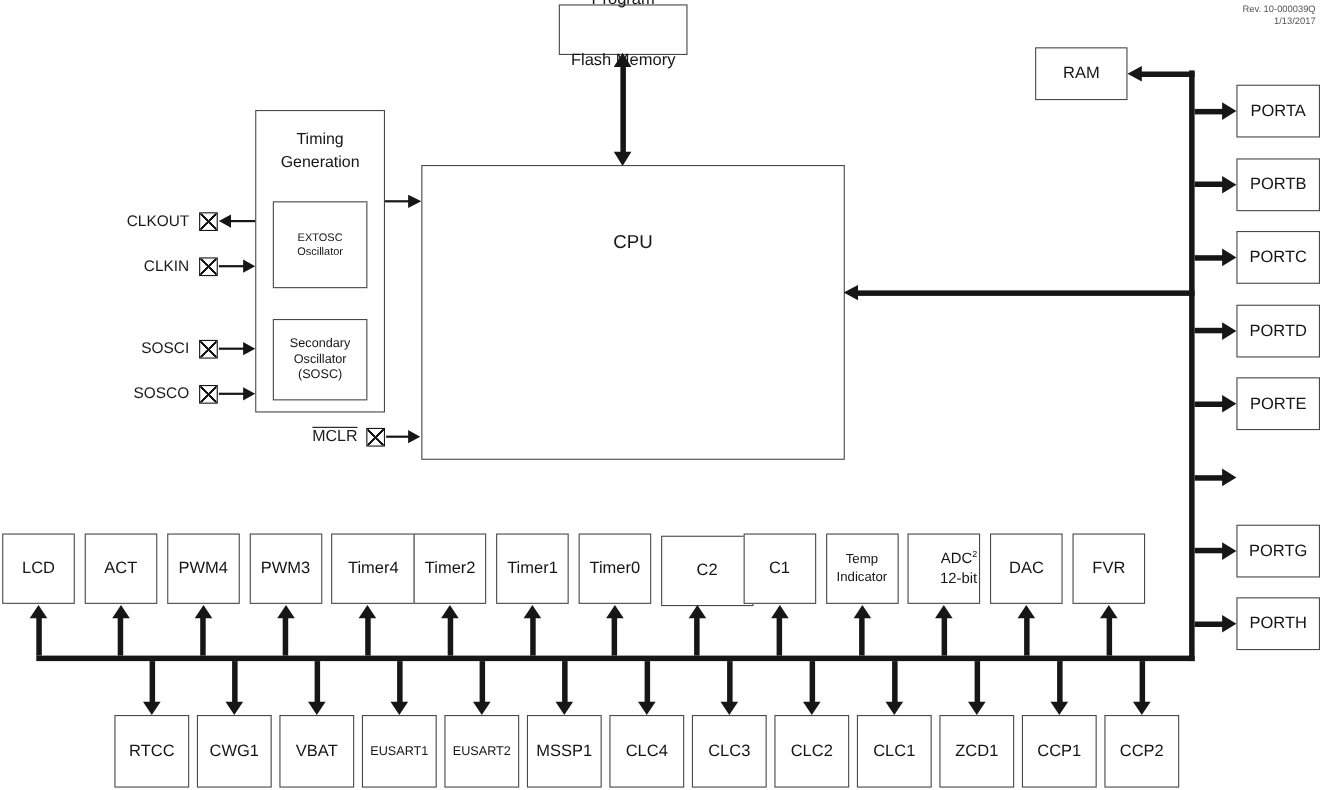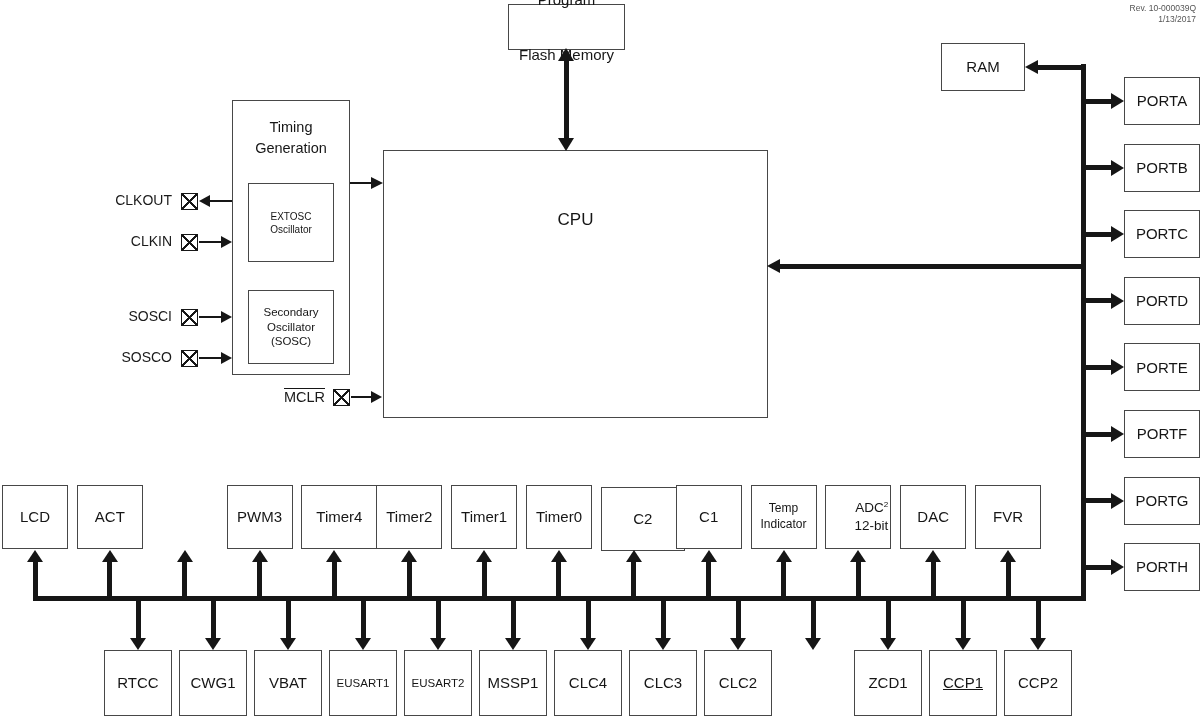--- a/index.html
+++ b/index.html
@@ -97,23 +97,20 @@
     <div class="box fs15" style="left: 1124px; top: 276.8px; width: 76px; height: 48px;">
       <span>PORTD</span>
     </div>
     <div class="line" style="left: 1086px; top: 298.3px; width: 27px; height: 5px;"></div>
     <div class="tri" style="left: 1111px; top: 292.8px; border-left: 13px solid rgb(22, 22, 22); border-top: 8px solid transparent; border-bottom: 8px solid transparent;"></div>
     <div class="box fs15" style="left: 1124px; top: 343.4px; width: 76px; height: 48px; align-items: center;">
       <span>PORTE</span>
     </div>
     <div class="line" style="left: 1086px; top: 364.9px; width: 27px; height: 5px;"></div>
     <div class="tri" style="left: 1111px; top: 359.4px; border-left: 13px solid rgb(22, 22, 22); border-top: 8px solid transparent; border-bottom: 8px solid transparent;"></div>
-    <div class="box fs15" style="left: 1124px; top: 410px; width: 76px; height: 48px;">
-      <span>PORTF</span>
-    </div>
     <div class="line" style="left: 1086px; top: 431.5px; width: 27px; height: 5px;"></div>
     <div class="tri" style="left: 1111px; top: 426px; border-left: 13px solid rgb(22, 22, 22); border-top: 8px solid transparent; border-bottom: 8px solid transparent;"></div>
     <div class="box fs15" style="left: 1124px; top: 476.6px; width: 76px; height: 48px;">
       <span>PORTG</span>
     </div>
     <div class="line" style="left: 1086px; top: 498.1px; width: 27px; height: 5px;"></div>
     <div class="tri" style="left: 1111px; top: 492.6px; border-left: 13px solid rgb(22, 22, 22); border-top: 8px solid transparent; border-bottom: 8px solid transparent;"></div>
     <div class="box fs15" style="left: 1124px; top: 543.2px; width: 76px; height: 48px;">
       <span>PORTH</span>
     </div>
@@ -122,20 +119,23 @@
     <div class="box fs15" style="left: 2px; top: 485px; width: 66px; height: 64px; padding: 0px 2px;">
       <span>LCD</span>
     </div>
     <div class="tri" style="left: 27px; top: 549.5px; border-bottom: 12px solid rgb(22, 22, 22); border-left: 8px solid transparent; border-right: 8px solid transparent;"></div>
     <div class="line" style="left: 32.5px; top: 560px; width: 5px; height: 36px;"></div>
     <div class="box fs15" style="left: 76.85px; top: 485px; width: 66px; height: 64px; padding: 0px 2px;">
       <span>ACT</span>
     </div>
     <div class="tri" style="left: 101.85px; top: 549.5px; border-bottom: 12px solid rgb(22, 22, 22); border-left: 8px solid transparent; border-right: 8px solid transparent;"></div>
     <div class="line" style="left: 107.35px; top: 560px; width: 5px; height: 36px;"></div>
+    <div class="box fs15" style="left: 151.7px; top: 485px; width: 66px; height: 64px; padding: 0px 2px;">
+      <span>PWM4</span>
+    </div>
     <div class="tri" style="left: 176.7px; top: 549.5px; border-bottom: 12px solid rgb(22, 22, 22); border-left: 8px solid transparent; border-right: 8px solid transparent;"></div>
     <div class="line" style="left: 182.2px; top: 560px; width: 5px; height: 36px;"></div>
     <div class="box fs15" style="left: 226.55px; top: 485px; width: 66px; height: 64px; padding: 0px 2px;">
       <span>PWM3</span>
     </div>
     <div class="tri" style="left: 251.55px; top: 549.5px; border-bottom: 12px solid rgb(22, 22, 22); border-left: 8px solid transparent; border-right: 8px solid transparent;"></div>
     <div class="line" style="left: 257.05px; top: 560px; width: 5px; height: 36px;"></div>
     <div class="box fs15" style="left: 301.4px; top: 485px; width: 76px; height: 64px; padding: 0px 2px;">
       <span>Timer4</span>
     </div>
@@ -225,28 +225,31 @@
     <div class="box fs15" style="left: 629px; top: 650px; width: 68px; height: 66px; padding: 0px 2px;">
       <span>CLC3</span>
     </div>
     <div class="line" style="left: 660.5px; top: 601px; width: 5px; height: 38px;"></div>
     <div class="tri" style="left: 655px; top: 638px; border-top: 12px solid rgb(22, 22, 22); border-left: 8px solid transparent; border-right: 8px solid transparent;"></div>
     <div class="box fs15" style="left: 704px; top: 650px; width: 68px; height: 66px; padding: 0px 2px;">
       <span>CLC2</span>
     </div>
     <div class="line" style="left: 735.5px; top: 601px; width: 5px; height: 38px;"></div>
     <div class="tri" style="left: 730px; top: 638px; border-top: 12px solid rgb(22, 22, 22); border-left: 8px solid transparent; border-right: 8px solid transparent;"></div>
+    <div class="box fs15" style="left: 779px; top: 650px; width: 68px; height: 66px; padding: 0px 2px;">
+      <span>CLC1</span>
+    </div>
     <div class="line" style="left: 810.5px; top: 601px; width: 5px; height: 38px;"></div>
     <div class="tri" style="left: 805px; top: 638px; border-top: 12px solid rgb(22, 22, 22); border-left: 8px solid transparent; border-right: 8px solid transparent;"></div>
     <div class="box fs15" style="left: 854px; top: 650px; width: 68px; height: 66px; padding: 0px 2px;">
       <span>ZCD1</span>
     </div>
     <div class="line" style="left: 885.5px; top: 601px; width: 5px; height: 38px;"></div>
     <div class="tri" style="left: 880px; top: 638px; border-top: 12px solid rgb(22, 22, 22); border-left: 8px solid transparent; border-right: 8px solid transparent;"></div>
-    <div class="box fs15" style="left: 929px; top: 650px; width: 68px; height: 66px; padding: 0px 2px; text-decoration: underline;">
+    <div class="box fs15" style="left: 929px; top: 650px; width: 68px; height: 66px; padding: 0px 2px;">
       <span>CCP1</span>
     </div>
     <div class="line" style="left: 960.5px; top: 601px; width: 5px; height: 38px;"></div>
     <div class="tri" style="left: 955px; top: 638px; border-top: 12px solid rgb(22, 22, 22); border-left: 8px solid transparent; border-right: 8px solid transparent;"></div>
     <div class="box fs15" style="left: 1004px; top: 650px; width: 68px; height: 66px; padding: 0px 2px;">
       <span>CCP2</span>
     </div>
     <div class="line" style="left: 1035.5px; top: 601px; width: 5px; height: 38px;"></div>
     <div class="tri" style="left: 1030px; top: 638px; border-top: 12px solid rgb(22, 22, 22); border-left: 8px solid transparent; border-right: 8px solid transparent;"></div>
     <div class="pinlabel" style="left: 60px; top: 192px; width: 112px;">CLKOUT</div>

